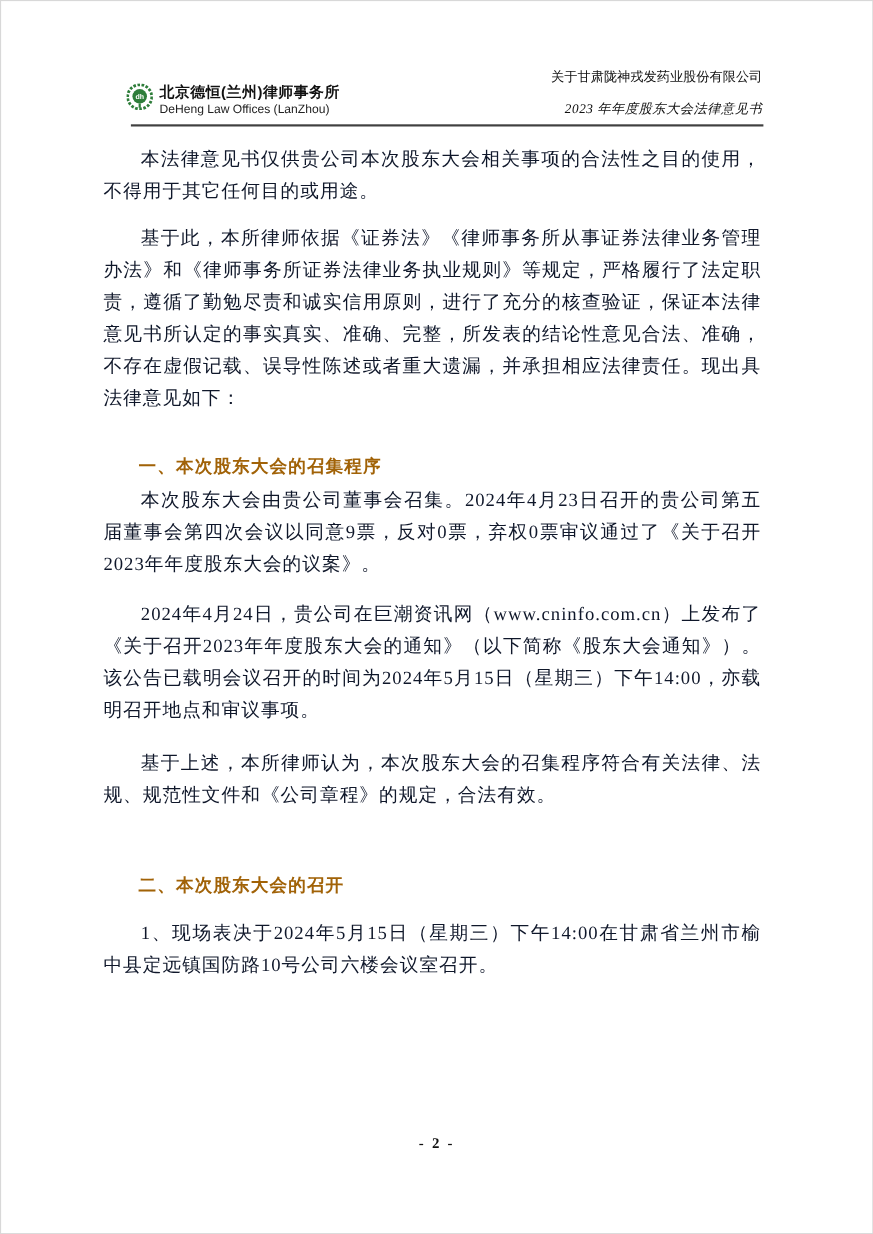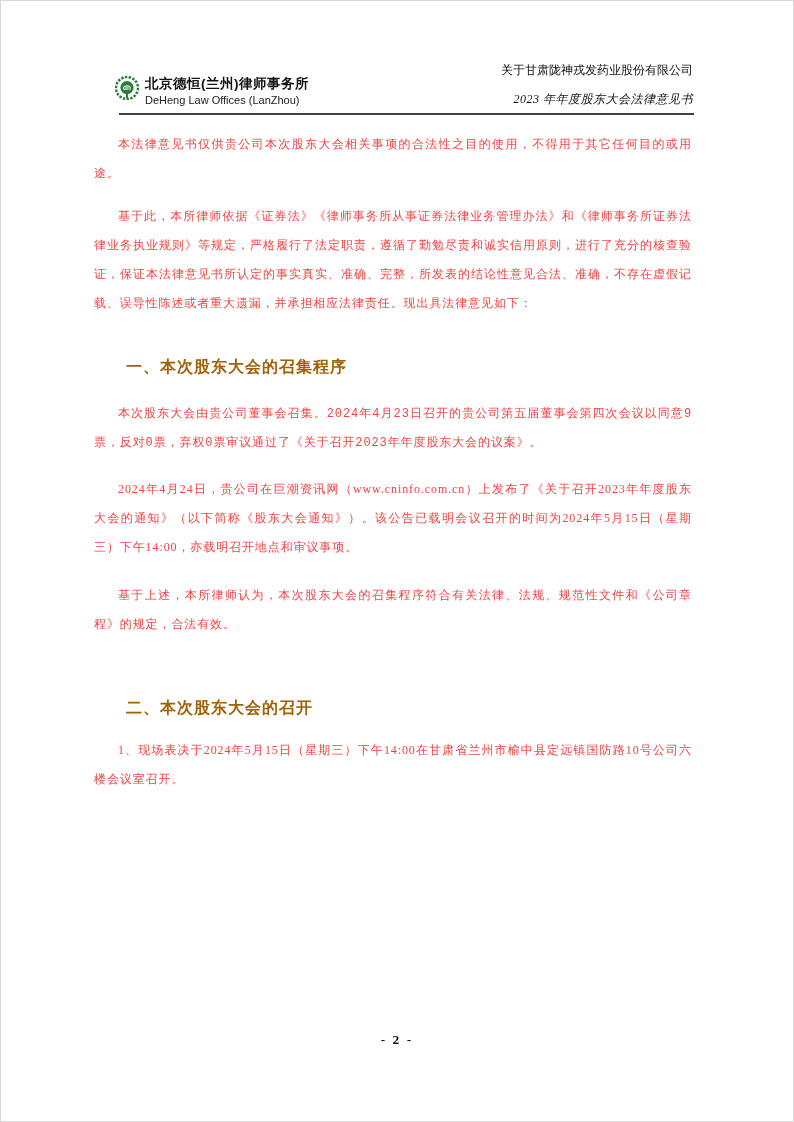--- a/index.html
+++ b/index.html
@@ -36,34 +36,34 @@
   }
   .header-right .line2{margin-top:13px;letter-spacing:0.5px;font-style:italic;}
   .header-rule{
     height:2px;background:#404040;
     margin:6px 99px 0 118px;
   }
   
   .doc-body{margin:15px 101px 0 93px;}
   .para{
     margin:14px 0 0 0;
-    font-size:12px;line-height:29px;
+    font-size:17px;line-height:29px;
     letter-spacing:0.9px;
     text-align:justify;
     text-indent:2em;
-    color:#ef4444;
+    color:#0f172a;
   }
   .para.first{margin-top:0;}
   .section-title{
     font-family:"Liberation Sans","DejaVu Sans",sans-serif;
     font-size:16px;line-height:29px;font-weight:bold;
     letter-spacing:1px;text-indent:2em;color:#a16207;
     margin:34px 0 0 0;
   }
-  .mt13{margin-top:19px;font-family:Liberation Mono, monospace;} .mt14{margin-top:14px;} .mt15{margin-top:15px;}
+  .mt13{margin-top:1px;} .mt14{margin-top:14px;} .mt15{margin-top:15px;}
   .mt17{margin-top:17px;} .mt19{margin-top:19px;} .mt54{margin-top:54px;}
   
   .footer{
     position:absolute;left:0;right:0;top:1031px;
     text-align:center;
     font-size:13.5px;font-weight:bold;letter-spacing:2px;color:#111;
   }
 </style>
 </head>
 <body>

